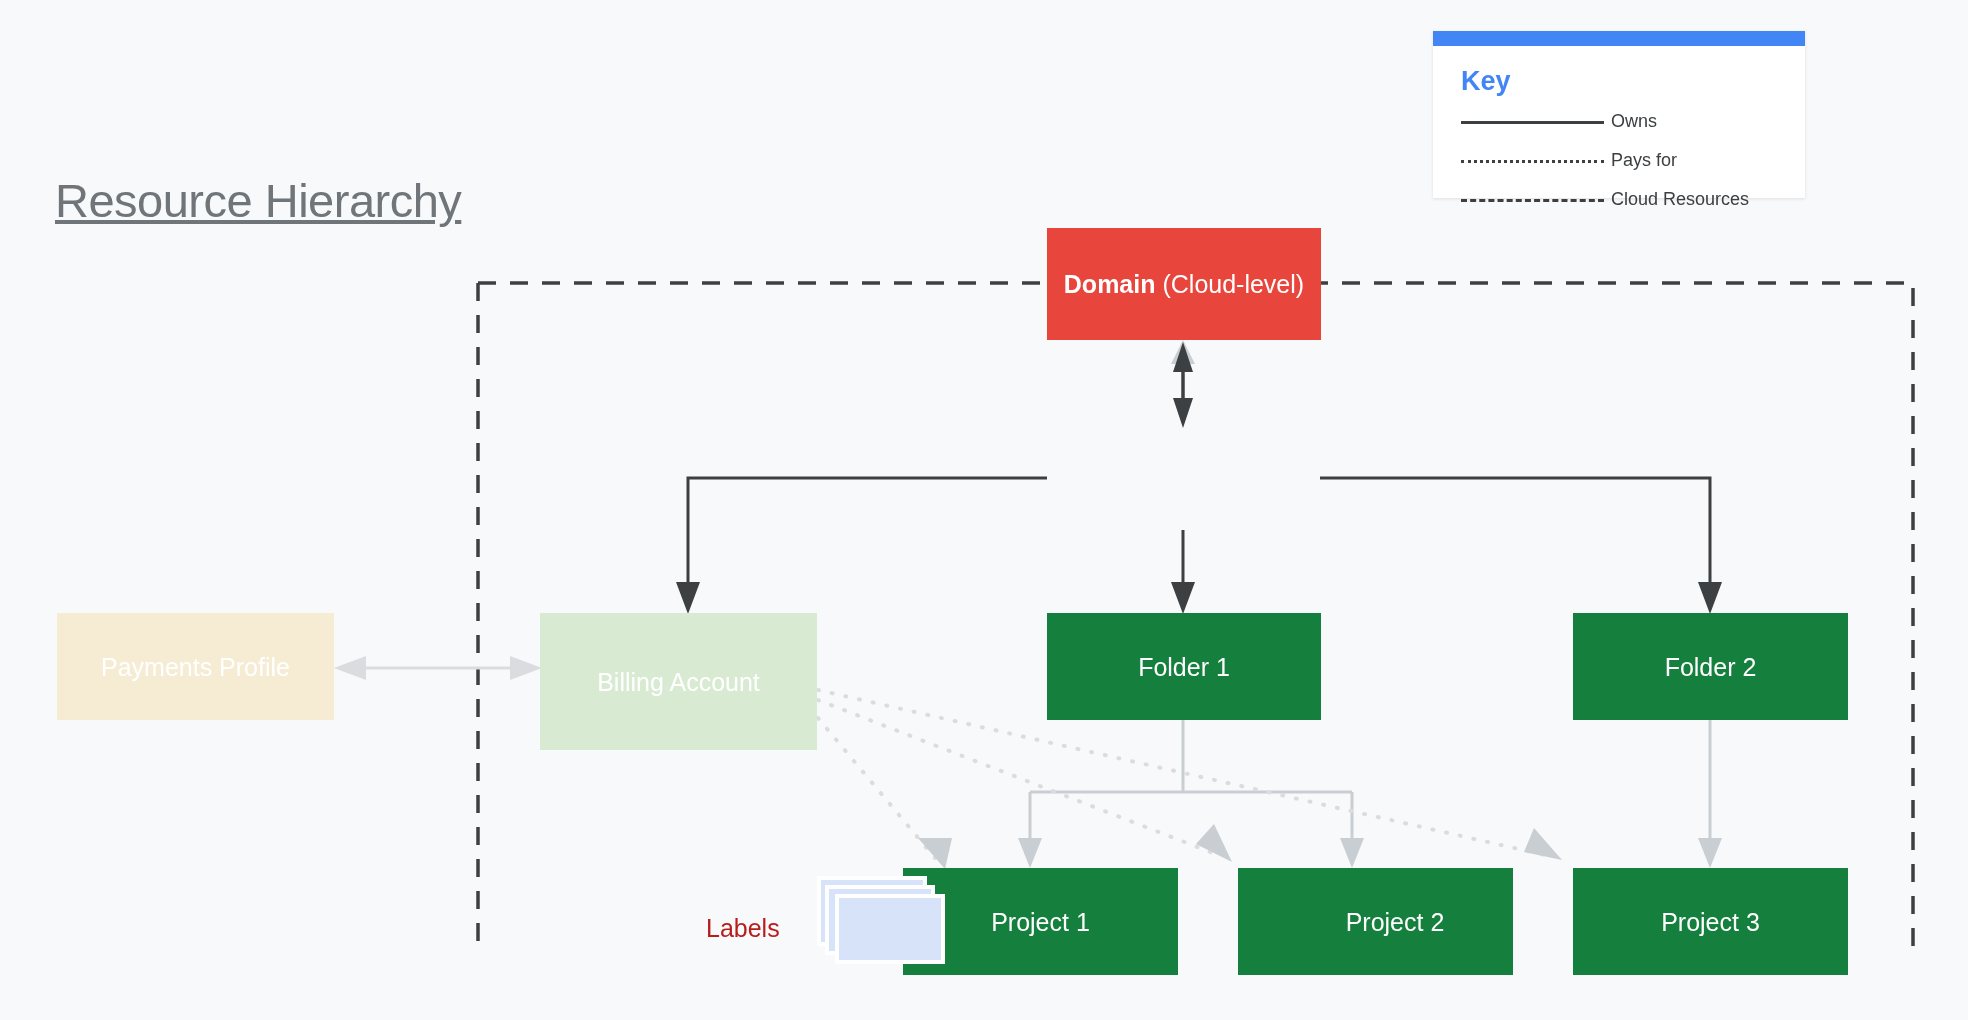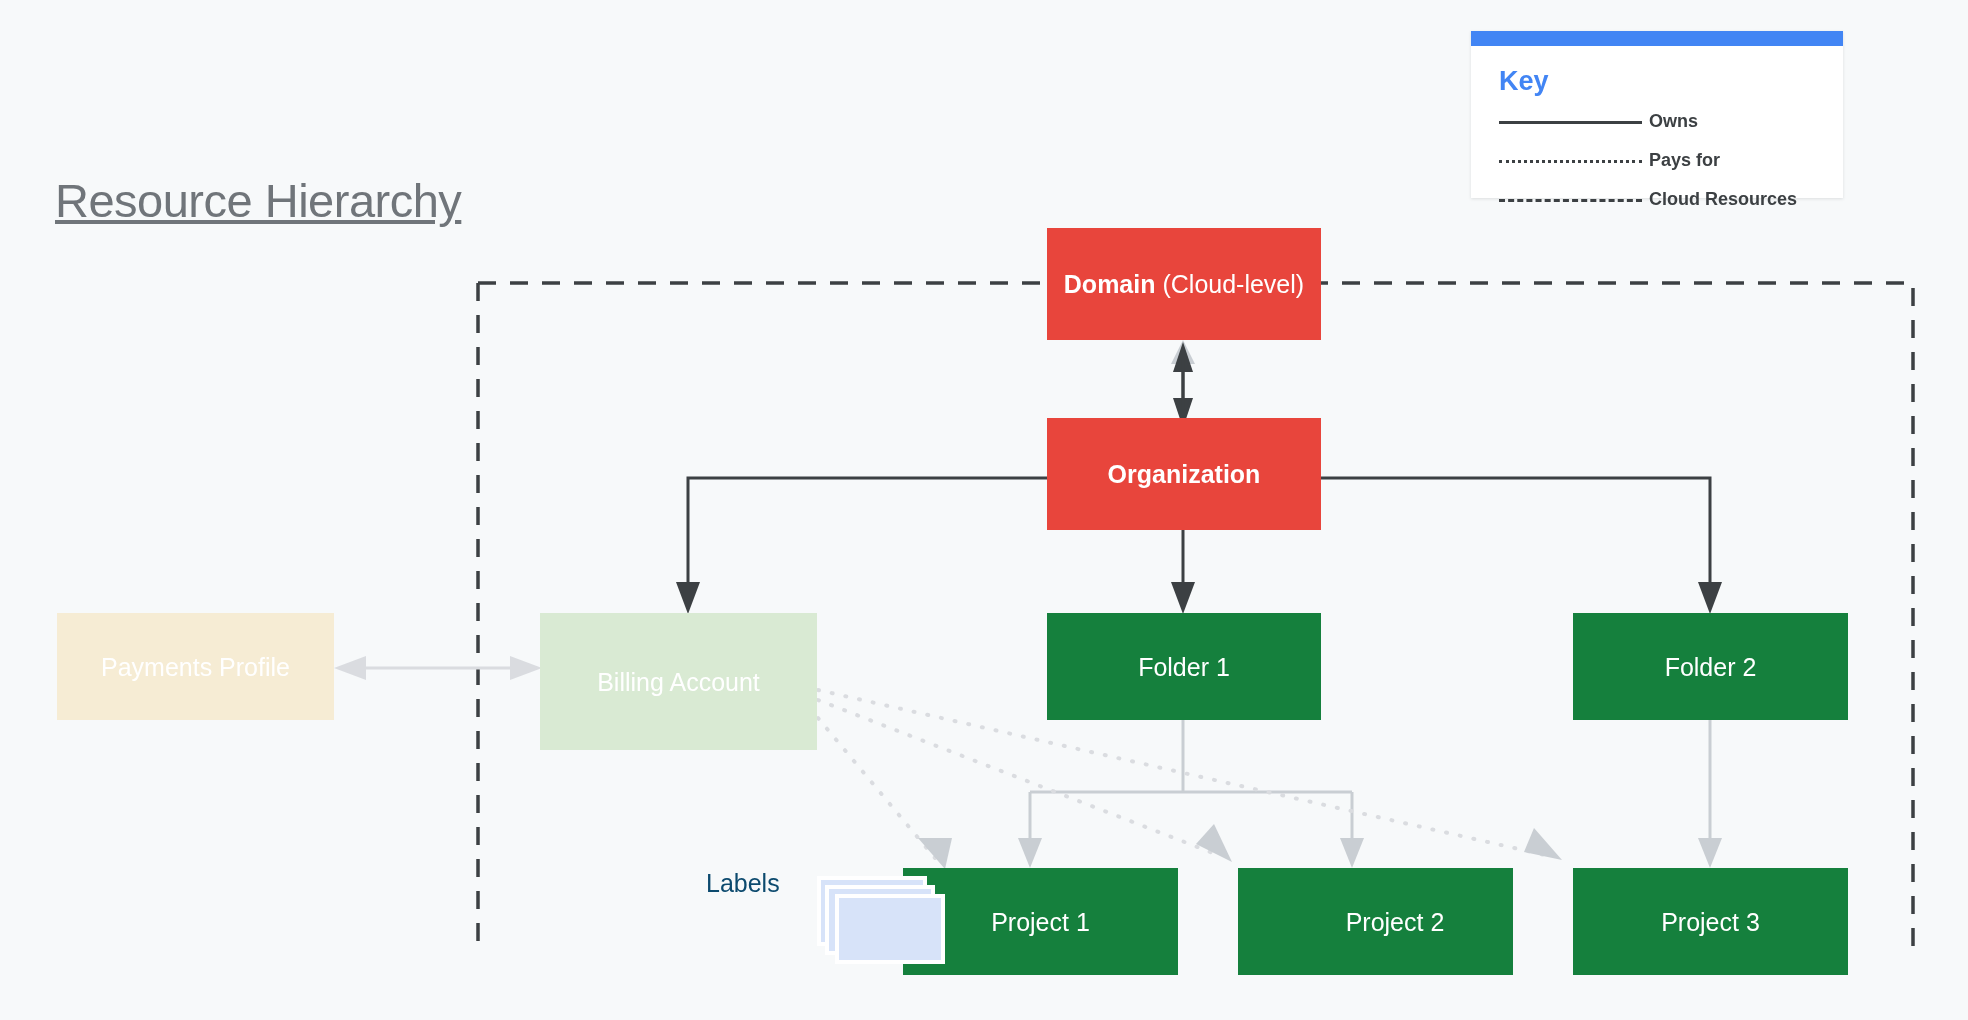--- a/index.html
+++ b/index.html
@@ -40,21 +40,21 @@
     font-weight: 400;
     color: #70757a;
     letter-spacing: -0.5px;
     white-space: nowrap;
     text-decoration: underline;
   }
 
   
   #key-card {
     position: absolute;
-    left: 1471px;
+    left: 1433px;
     top: 31px;
     width: 372px;
     background: #ffffff;
     box-shadow: 0 1px 3px rgba(60,64,67,0.14);
   }
   #key-card-topbar {
     height: 15px;
     background: #4285f4;
     width: 100%;
   }
@@ -90,21 +90,21 @@
     right: 0;
     top: 12px;
     border-top-width: 3px;
     border-top-color: #3c4043;
   }
   .key-swatch.solid::before  { border-top-style: solid; }
   .key-swatch.dotted::before { border-top-style: dotted; }
   .key-swatch.dashed::before { border-top-style: dashed; }
   .key-label {
     font-size: 18px;
-    font-weight: 700;
+    font-weight: 400;
     color: #3c4043;
     line-height: 1.12;
     padding-left: 7px;
     margin-top: 2px;
   }
 
   
   .node {
     position: absolute;
     display: flex;
@@ -151,23 +151,23 @@
   }
   .node.blue .node-label {
     color: #ffffff;
     font-weight: 400;
   }
 
   
   #labels-text {
     position: absolute;
     left: 706px;
-    top: 869px;
+    top: 914px;
     font-size: 25px;
-    color: #0c4a6e;
+    color: #b91c1c;
     white-space: nowrap;
   }
   #labels-stack {
     position: absolute;
     left: 817px;
     top: 876px;
     width: 128px;
     height: 88px;
   }
   .label-card {
@@ -264,23 +264,20 @@
 
       <path d="M818 690 L1545 855" fill="none" stroke="#dadce0" stroke-width="4" stroke-linecap="round" stroke-dasharray="1,13"></path>
       <path d="M1562 860 L1524 852 L1534 828 z" fill="#c9ced3"></path>
     </g>
   </svg>
 
   <div class="node red" style="left:1047px; top:228px; width:274px; height:112px;text-align:center;">
     <span class="node-label"><span>Domain</span><span class="light"> (Cloud-level)</span></span>
   </div>
 
-  <div class="node red" style="left:1047px; top:418px; width:274px; height:112px;">
-    <span class="node-label">Organization</span>
-  </div>
 
   <div class="node cream" style="left:57px; top:613px; width:277px; height:107px;">
     <span class="node-label">Payments Profile</span>
   </div>
 
   <div class="node green" style="left:540px; top:613px; width:277px; height:137px;">
     <span class="node-label">Billing Account</span>
   </div>
 
   <div class="node blue" style="left:1047px; top:613px; width:274px; height:107px;">

